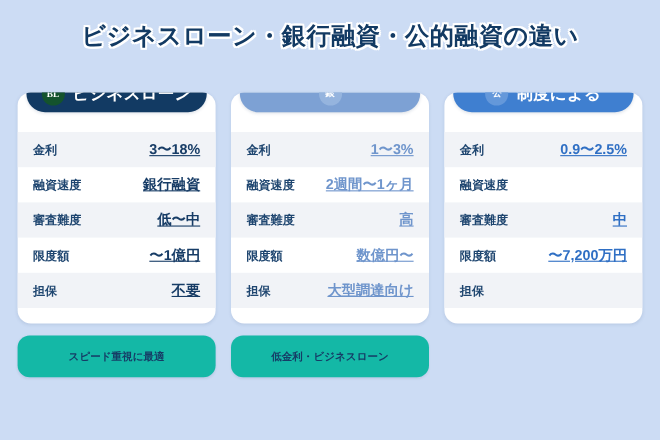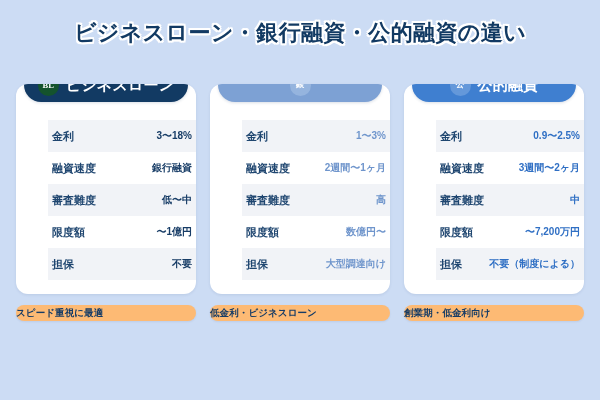--- a/index.html
+++ b/index.html
@@ -110,50 +110,51 @@
   }
 
   .rows {
     margin-top: 20px;
   }
   .row {
     display: flex;
     align-items: center;
     justify-content: space-between;
     height: 32px;
-    padding: 0 4px;
+    padding: 0 14px;
     box-sizing: border-box;
     gap: 4px;
-    margin-left: 32px;
   }
   .row.shaded {
     background: #f1f3f7;
   }
   .row-label {
     font-size: 11px;
     font-weight: bold;
     color: #1f4670;
     white-space: nowrap;
     flex: none;
   }
   .row-value {
-    font-size: 10px;
+    font-size: 13px;
     font-weight: bold;
     text-align: center;
     white-space: nowrap;
+    text-decoration: underline;
   }
 
   
   .footer-pill {
     margin-top: 11px;
-    height: 16px;
+    height: 38px;
     border-radius: 11px;
-    background: #fdba74;
-    display: flex;
-    align-items: center;
+    background: #14b8a6;
+    display: flex;
+    align-items: center;
+    justify-content: center;
     box-shadow: 0 1px 2px rgba(30, 60, 110, 0.09);
   }
   .footer-text {
     font-size: 9.5px;
     font-weight: bold;
     color: #163c66;
     white-space: nowrap;
     letter-spacing: 0.1px;
   }
 </style>
@@ -232,44 +233,39 @@
       </div>
       <div class="footer-pill">
         <span class="footer-text">低金利・ビジネスローン</span>
       </div>
     </div>
 
     <div class="col">
       <div class="card">
         <div class="card-header" style="background: rgb(63, 127, 208);">
           <span class="badge" style="background: rgb(100, 152, 218);">公</span>
-          <span class="card-title">公的融資</span>
+          <span class="card-title">制度による</span>
         </div>
         <div class="rows">
           <div class="row shaded">
             <span class="row-label" style="color: rgb(31, 70, 112);">金利</span>
             <span class="row-value" style="color: rgb(47, 111, 196);">0.9〜2.5%</span>
           </div>
           <div class="row">
             <span class="row-label" style="color: rgb(31, 70, 112);">融資速度</span>
-            <span class="row-value" style="color: rgb(47, 111, 196);">3週間〜2ヶ月</span>
           </div>
           <div class="row shaded">
             <span class="row-label" style="color: rgb(31, 70, 112);">審査難度</span>
             <span class="row-value" style="color: rgb(47, 111, 196);">中</span>
           </div>
           <div class="row">
             <span class="row-label" style="color: rgb(31, 70, 112);">限度額</span>
             <span class="row-value" style="color: rgb(47, 111, 196);">〜7,200万円</span>
           </div>
           <div class="row shaded">
             <span class="row-label" style="color: rgb(31, 70, 112);">担保</span>
-            <span class="row-value" style="color: rgb(47, 111, 196);">不要（制度による）</span>
-          </div>
-        </div>
-      </div>
-      <div class="footer-pill">
-        <span class="footer-text">創業期・低金利向け</span>
+          </div>
+        </div>
       </div>
     </div>
 
   </div>
 </div>
 
 </body></html>

